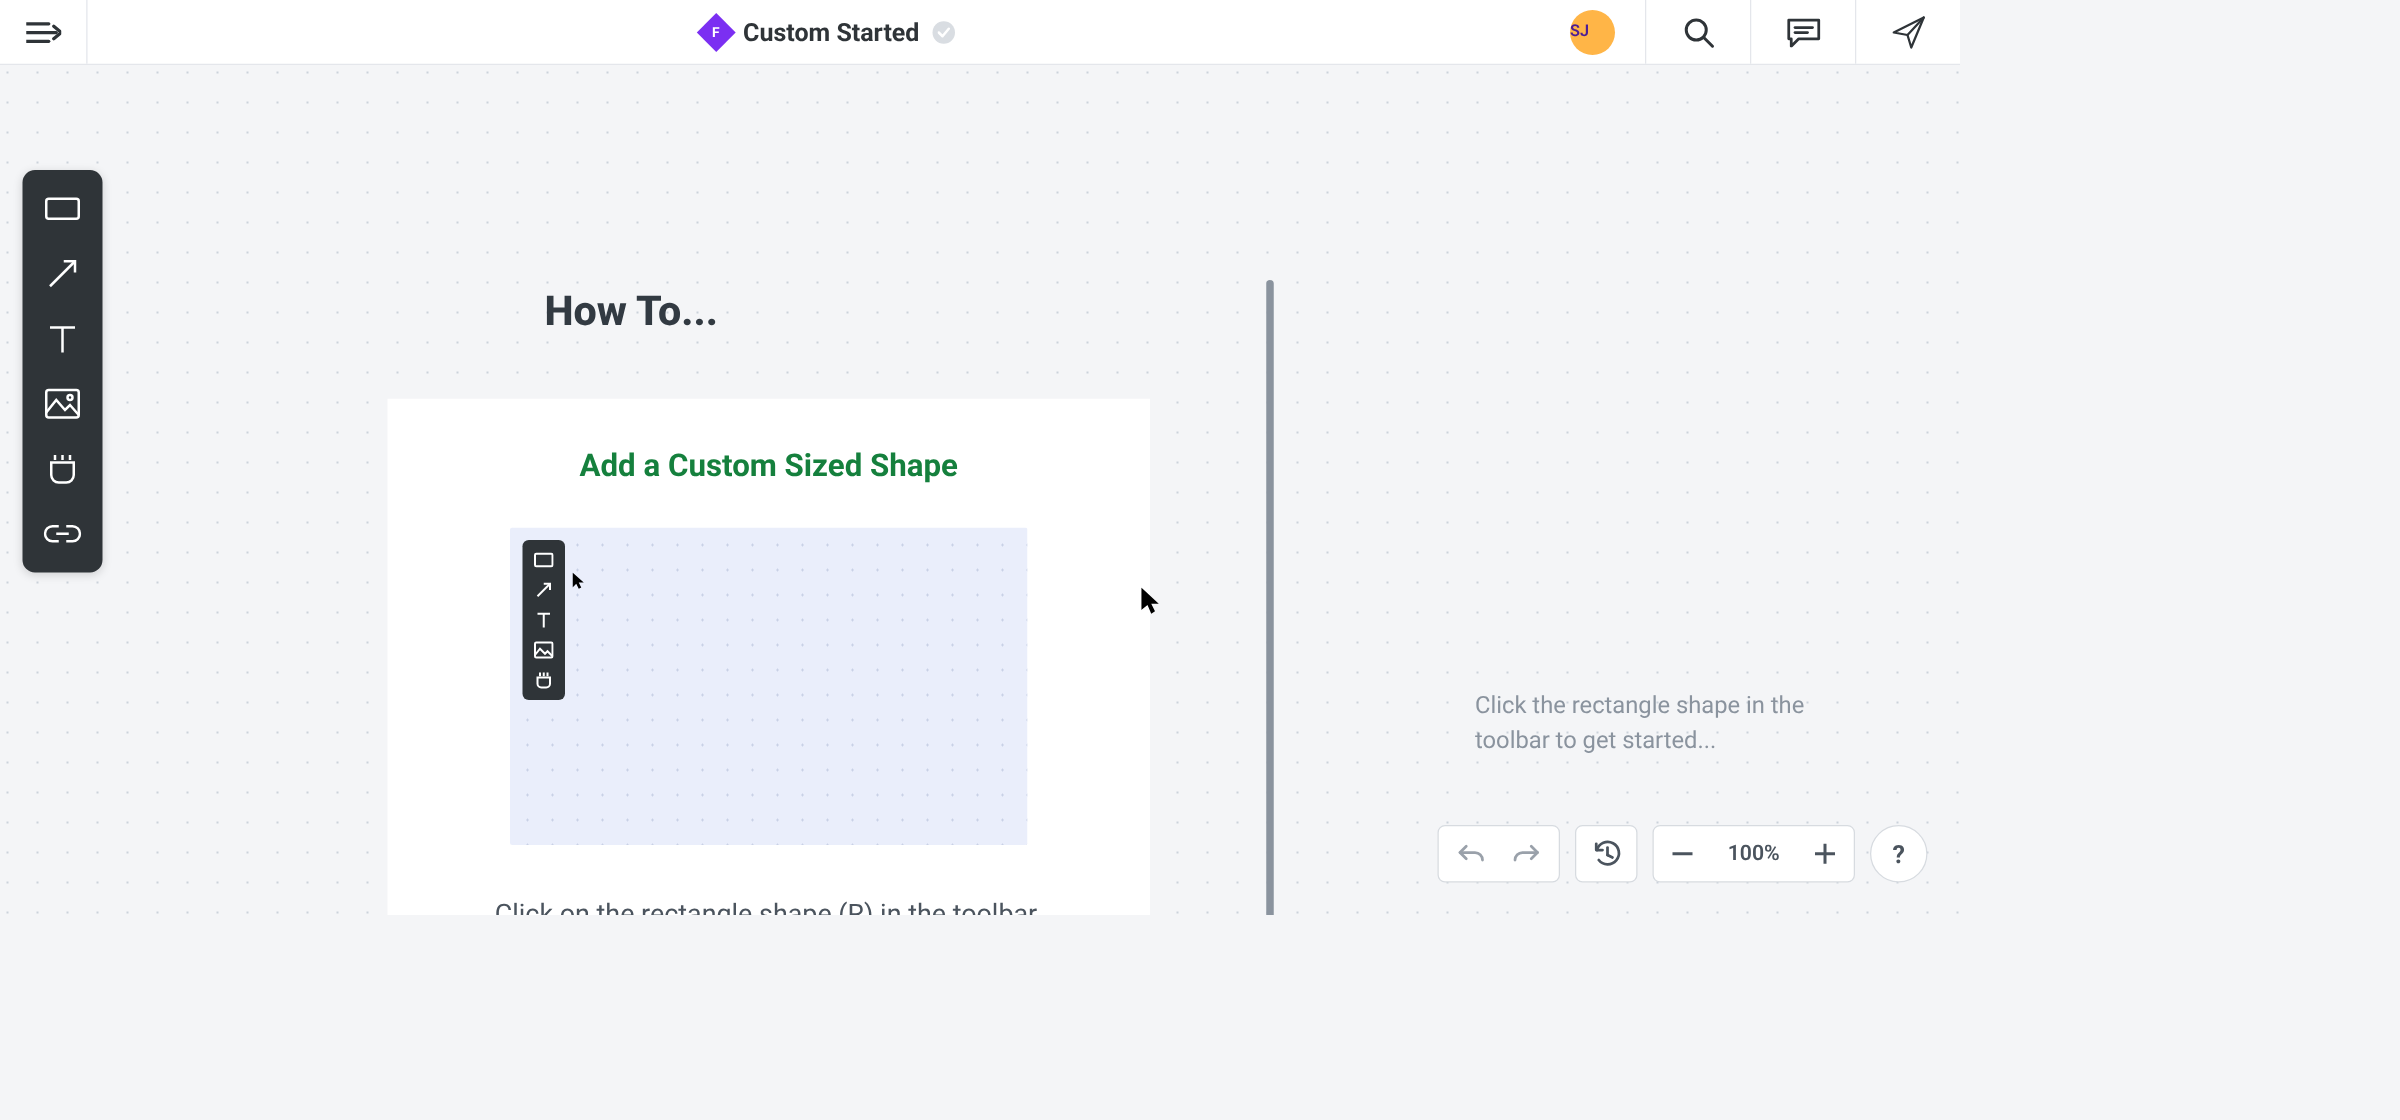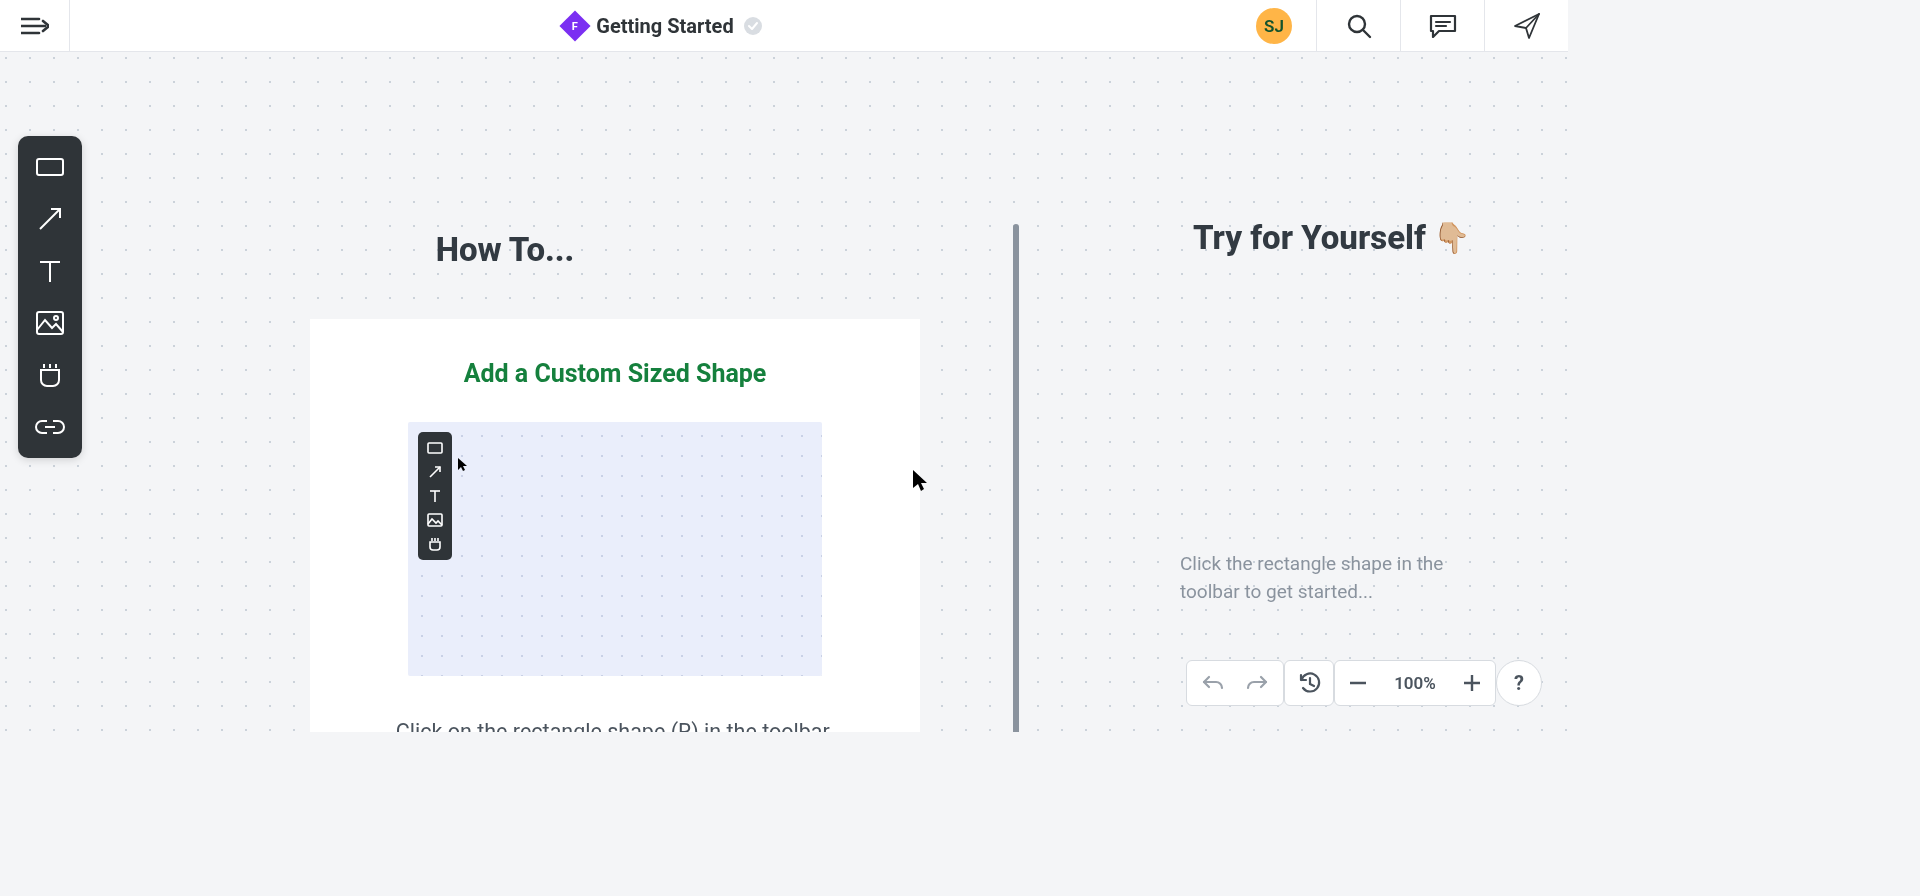--- a/index.html
+++ b/index.html
@@ -66,24 +66,24 @@
   }
   .topbar-right .cell {
     height: 100%;
     width: 84px;
     border-left: 1px solid #e4e6eb;
     display: flex; align-items: center; justify-content: center;
   }
   .avatar {
     width: 36px; height: 36px; border-radius: 50%;
     background: #ffb547;
-    color: #14532d;
+    color: #4c1d95;
     font-weight: 600;
-    font-size: 17px;
-    display: flex; align-items: center; justify-content: center;
+    font-size: 13px;
+    display: flex; align-items: center; justify-content: flex-start;
     margin-right: 24px;
   }
 
   
   .canvas {
     position: absolute;
     top: 52px; left: 0; right: 0; bottom: 0;
     background-color: #f4f5f7;
     background-image: radial-gradient(#cbd2da 1.2px, transparent 1.2px);
     background-size: 24px 24px;
@@ -218,20 +218,21 @@
     line-height: 1.45;
   }
 
   
   .br-controls {
     position: absolute;
     right: 26px;
     bottom: 26px;
     display: flex;
     align-items: center;
+    gap: 12px;
     z-index: 15;
   }
   .pill, .circle-btn, .zoom-group {
     background: #fff;
     border: 1px solid #d7dbe0;
     border-radius: 6px;
     height: 46px;
     display: flex; align-items: center; justify-content: center;
     color: #4b545e;
   }
@@ -269,21 +270,21 @@
         <line x1="0" y1="17" x2="18" y2="17"></line>
         <polyline points="22,5 28,10 22,15" stroke-linejoin="round"></polyline>
       </svg>
     </span>
   </div>
 
   <div class="topbar-center">
     <span class="doc-icon">
       <span>F</span>
     </span>
-    <span class="doc-title">Getting Started</span>
+    <span class="doc-title">Custom Started</span>
     <span class="doc-check">
       <svg width="10" height="10" viewBox="0 0 10 10" stroke="#fff" stroke-width="2" fill="none" stroke-linecap="round" stroke-linejoin="round">
           <polyline points="1,5 4,8 9,2"></polyline>
         </svg>
     </span>
   </div>
 
   <div class="topbar-right">
     <div class="avatar">
       <span>SJ</span>
@@ -357,24 +358,20 @@
           <path d="M18 3 h5 a6 6 0 0 1 0 12 h-5"></path>
           <line x1="10" y1="9" x2="20" y2="9"></line>
         </svg>
     </div>
   </div>
 
   <div class="howto-title">How To...</div>
 
   <div class="divider-vert"></div>
 
-  <div class="try-title">
-    <span>Try for Yourself</span>
-    <span class="hand-emoji">👇🏼</span>
-  </div>
 
   <div class="card">
     <div class="card-title">Add a Custom Sized Shape</div>
 
     <div class="card-preview">
       <div class="mini-toolbar">
         <div class="mini-tool">
             <svg viewBox="0 0 16 14">
               <rect x="1" y="2" width="14" height="10" rx="1"></rect>
             </svg>

